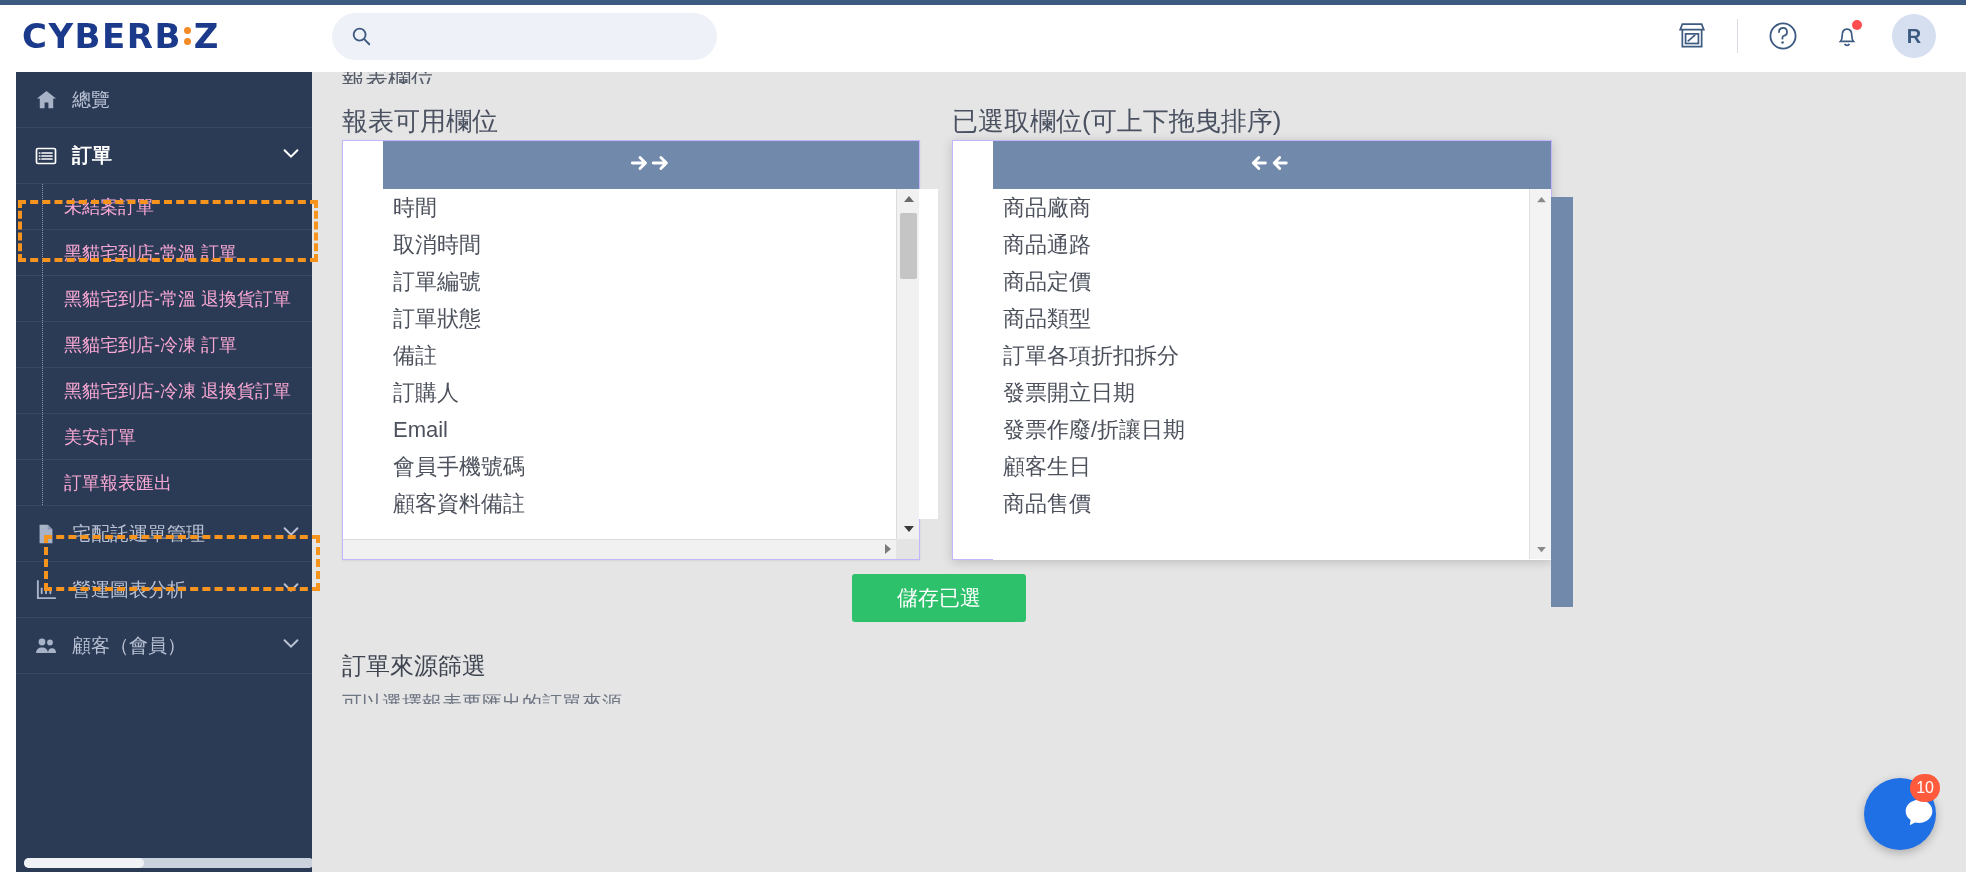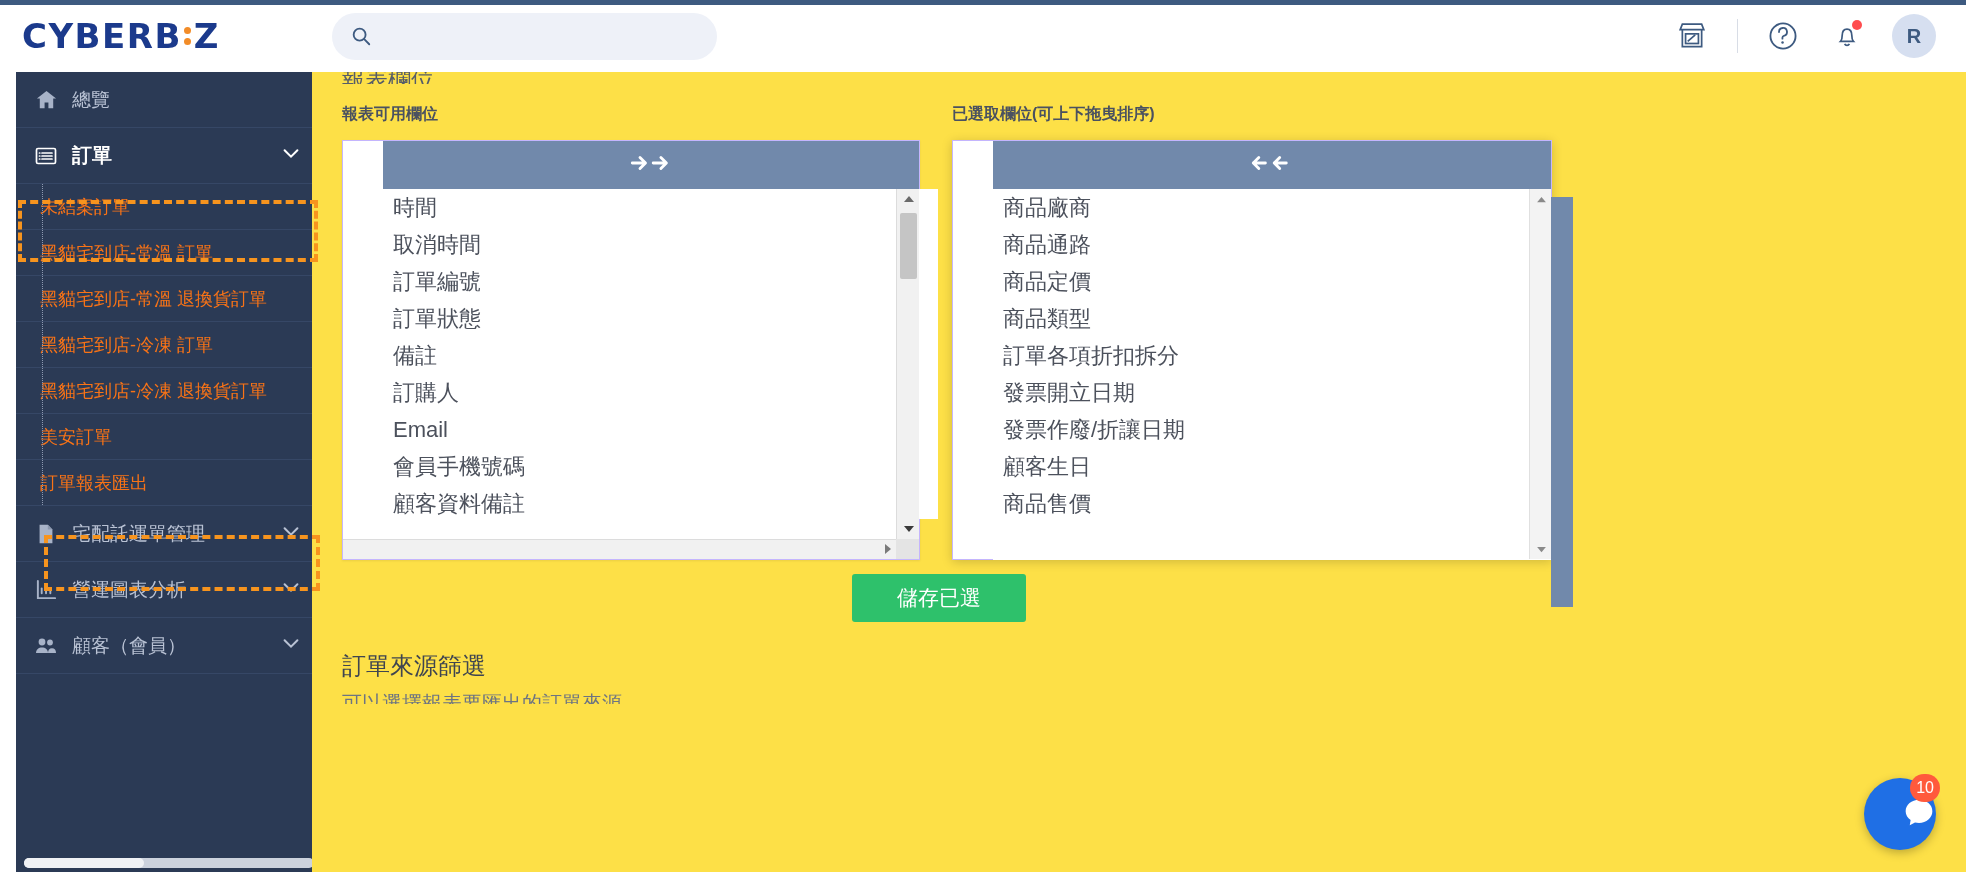--- a/index.html
+++ b/index.html
@@ -76,21 +76,21 @@
     padding-left: 18px; gap: 14px;
     color: #b9c2d4; font-size: 19px;
     border-bottom: 1px solid #364766;
     position: relative; cursor: pointer;
   }
   .side-item .ico { width: 24px; height: 24px; flex:none; display:flex; align-items:center; justify-content:center;}
   .side-item.parent { color: #ffffff; font-weight: bold; font-size: 20px; }
   .side-item .chev { margin-left: auto; margin-right: 22px; }
   .side-sub {
     height: 46px; display: flex; align-items: center;
-    padding-left: 24px; color: #f97316; font-size: 18px;
+    padding-left: 48px; color: #f9a8d4; font-size: 18px;
     border-bottom: 1px solid #364766; cursor: pointer;
     position: relative;
   }
   .side-sub::before {
     content:""; position:absolute; left:26px; top:0; bottom:0;
     border-left: 1px dotted #8d99b0;
   }
   
   .hl {
     position: absolute; border: 4px dashed #f7941e; pointer-events:none; z-index: 12;
@@ -103,28 +103,28 @@
     background: #ccd2dd; border-radius: 5px;
   }
   .side-scroll-thumb {
     position:absolute; bottom: 4px; left: 8px; width: 120px; height: 10px;
     background: #f0f2f5; border-radius: 5px;
   }
 
   
   .main {
     position: absolute; top: 72px; left: 312px; width: 1654px; height: 800px;
-    background: #fde047; overflow: hidden;
+    background: #e5e5e5; overflow: hidden;
   }
   .cut-title {
     position: absolute; top: -8px; left: 30px;
     font-size: 23px; color: #555c69; height: 20px; overflow: hidden;
   }
   .panel-label {
-    position: absolute; font-size: 16px; color: #4a5160; font-weight: bold;
+    position: absolute; font-size: 26px; color: #4a5160;
   }
   #label-available { top: 32px; left: 30px; }
   #label-selected  { top: 32px; left: 640px; }
 
   .listbox {
     position: absolute; background: #ffffff;
     border: 1px solid #c4b5fd;
     padding-left: 40px;
   }
   .listbox-head {

